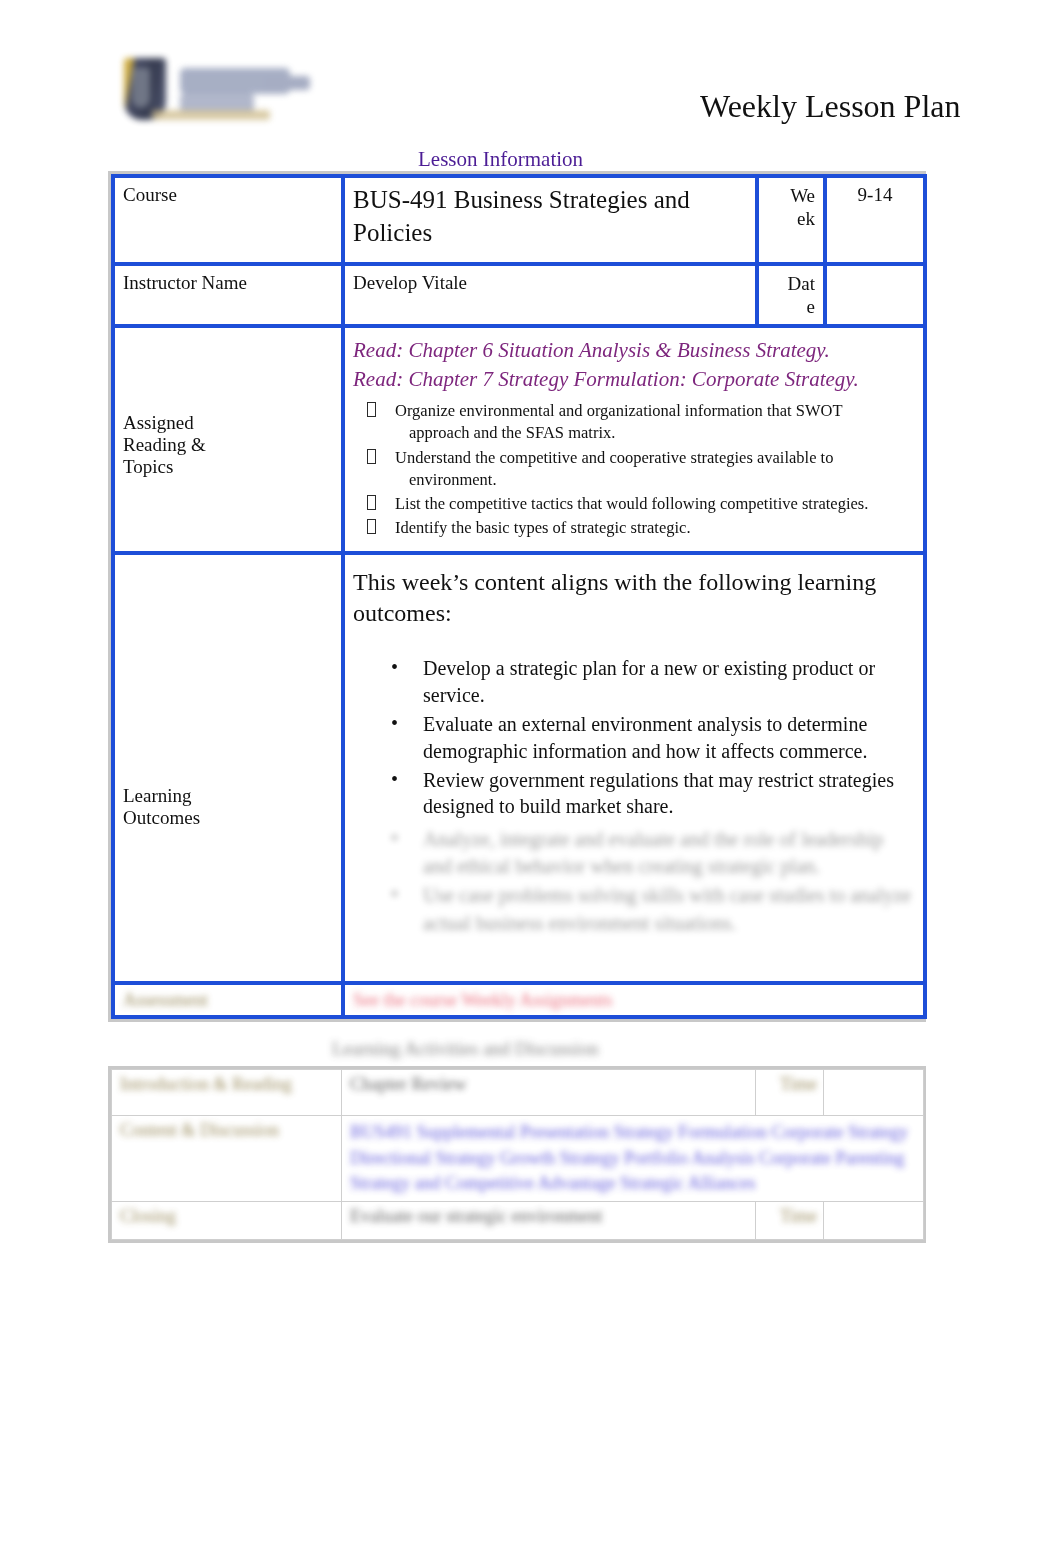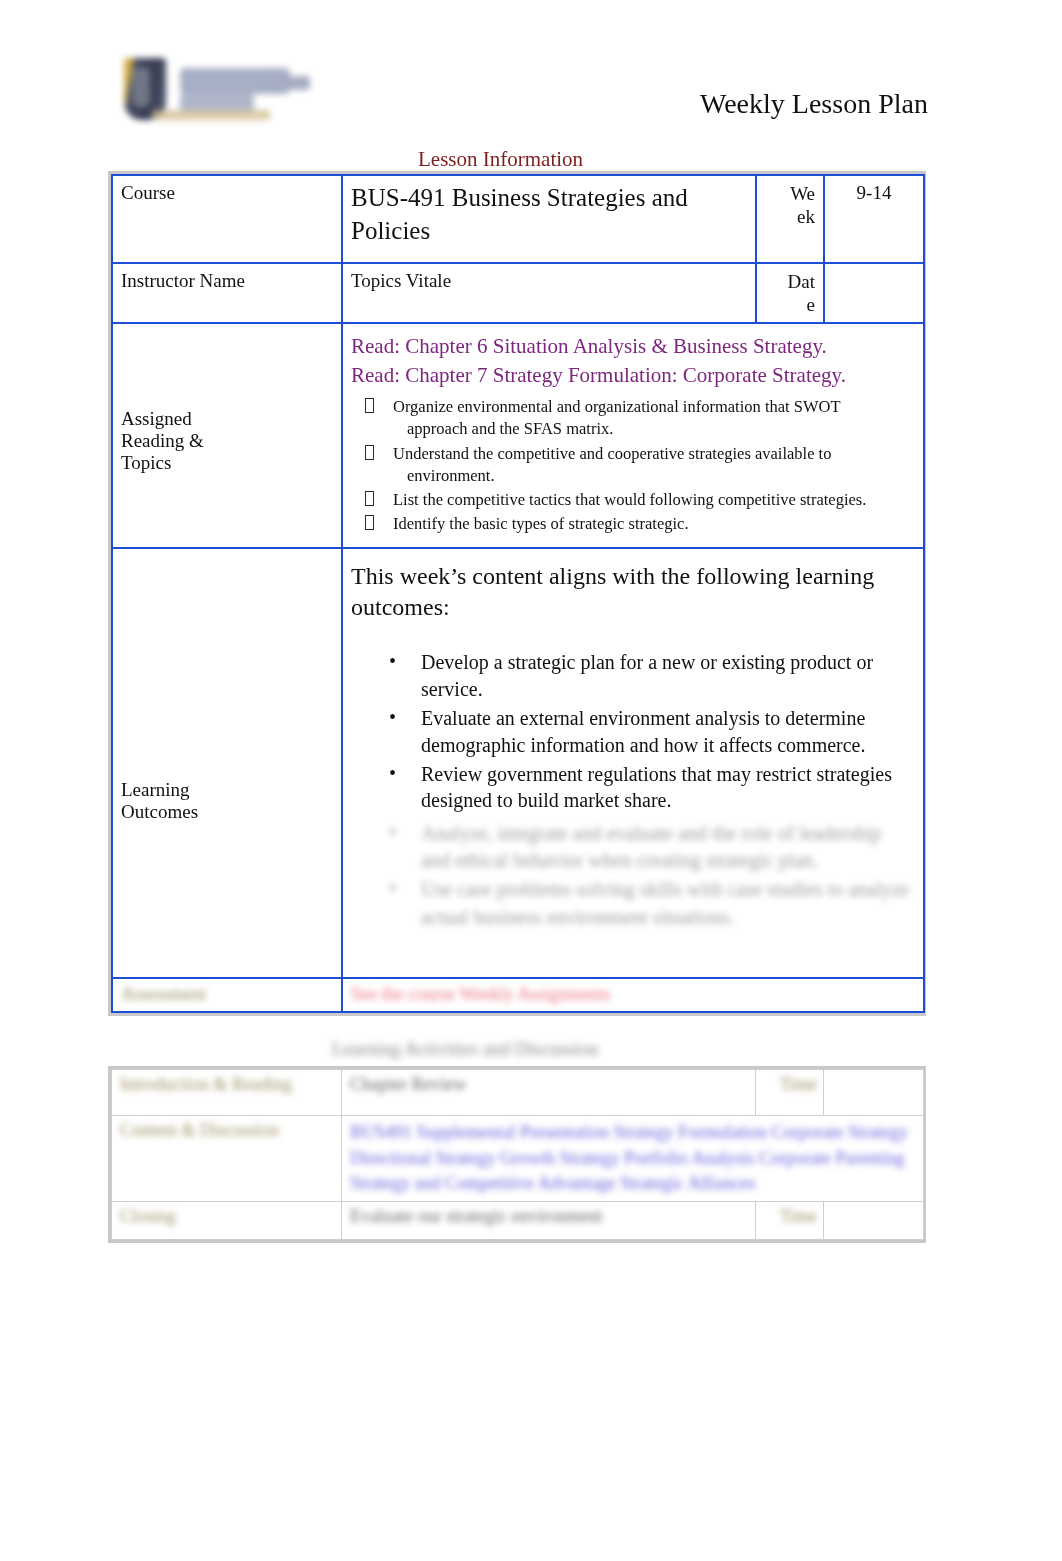--- a/index.html
+++ b/index.html
@@ -38,42 +38,42 @@
   .logo-word3 {
     position: absolute; left: 146px; top: 24px; width: 46px; height: 14px;
     background: #9aa2bb; border-radius: 4px;
   }
   .logo-word4 {
     position: absolute; left: 34px; top: 58px; width: 118px; height: 10px;
     background: #c7b27a; border-radius: 3px; opacity:.75;
   }
   .doc-title {
     position: absolute; left: 700px; top: 88px;
-    font-size: 28px; color: #111; white-space: nowrap;
+    font-size: 32px; color: #111; white-space: nowrap;
   }
 
   
   .section-caption-1 {
     position: absolute; left: 418px; top: 147px;
-    font-size: 21px; color: #7f1d1d;
+    font-size: 21px; color: #4c1d95;
   }
   .section-caption-2 {
     position: absolute; left: 332px; top: 1038px;
     font-size: 19px; color: #6f6f6f;
     filter: blur(3.6px); opacity: .85;
   }
 
   
   .tbl-wrap {
     position: absolute; left: 108px; top: 171px; width: 818px;
     border: 3px solid #c8c8c8; background: #fff;
   }
   table.lp { border-collapse: collapse; width: 100%; table-layout: fixed; }
   table.lp td {
-    border: 2px solid #1d4ed8;
+    border: 4px solid #1d4ed8;
     vertical-align: top;
     padding: 6px 8px;
     font-size: 19px;
     color: #111;
     background: #fff;
     margin-top: 36px;
   }
   td.lbl {
     background: #fbe9b7;
     width: 230px;
@@ -87,21 +87,21 @@
   }
   td.wkval { width: 96px; vertical-align: middle; text-align: center; font-size: 20px; }
   td.val { vertical-align: top; }
 
   .row-course td { height: 88px; }
   .row-instr td { height: 54px; }
 
   .course-name { line-height: 1.3; font-size: 25px; }
 
   
-  .read-line { color: #7d267d; font-size: 21px; line-height: 1.38; }
+  .read-line { color: #7d267d; font-size: 21px; line-height: 1.38; font-style: italic; }
   ul.glyphlist { list-style: none; margin: 6px 0 0 0; padding: 0; }
   ul.glyphlist > li {
     position: relative; padding-left: 42px; margin-bottom: 2px;
     font-size: 16.5px; line-height: 1.34; color: #111;
   }
   ul.glyphlist > li .gbox {
     position: absolute; left: 14px; top: 2px;
     display: inline-block; width: 9px; height: 15px;
     border: 1px solid #2a2a2a; background: transparent;
   }
@@ -178,21 +178,21 @@
       <td class="val">
         <div class="course-name">BUS-491 Business Strategies and Policies</div>
       </td>
       <td class="wk" style="white-space: pre-line;">We
 ek</td>
       <td class="wkval">9-14</td>
     </tr>
 
     <tr class="row-instr">
       <td class="lbl">Instructor Name</td>
-      <td class="val">Topics Vitale</td>
+      <td class="val">Develop Vitale</td>
       <td class="wk" style="white-space: pre-line;">Dat
 e</td>
       <td class="wkval"></td>
     </tr>
 
     <tr>
       <td class="lbl topb" style="white-space:pre-line">Assigned
 Reading &amp;
 Topics</td>
       <td class="val" colspan="3" style="padding-top:8px;padding-bottom:10px">

